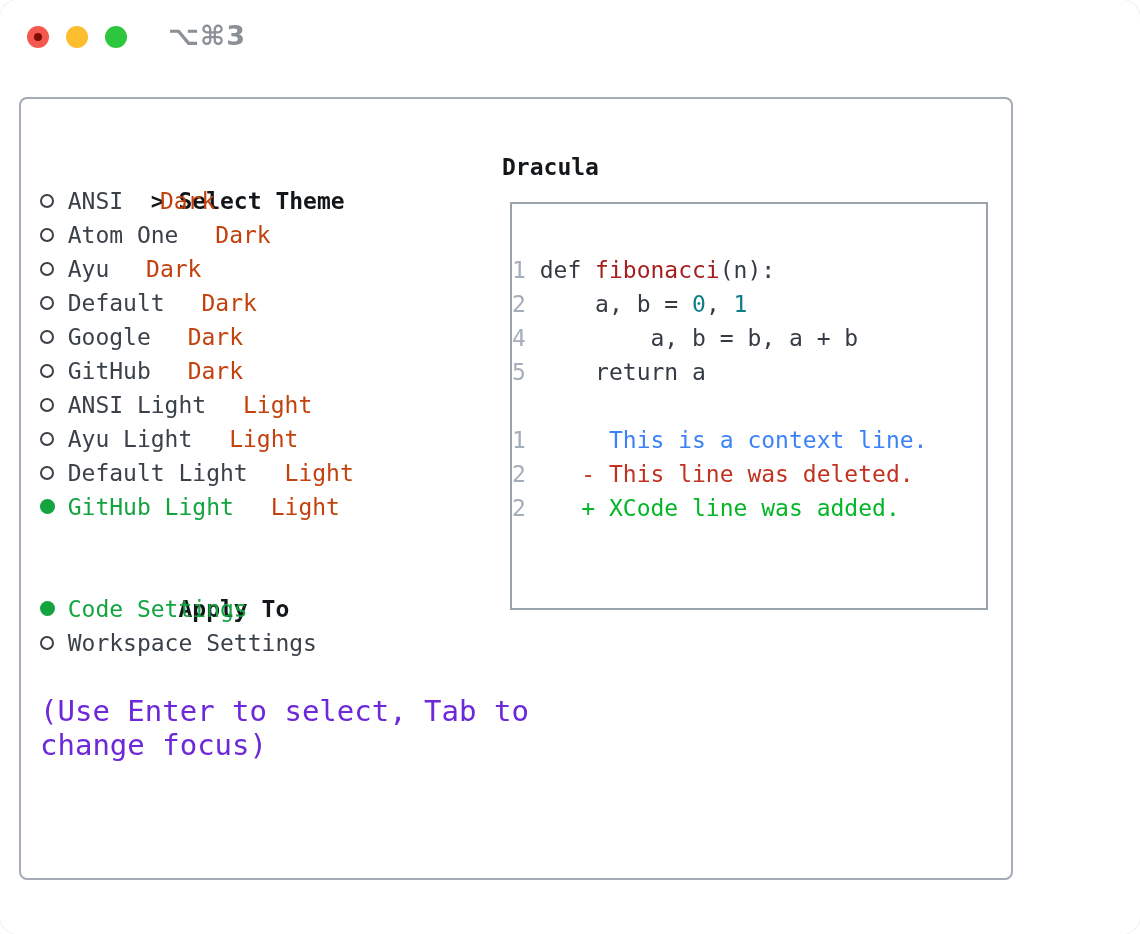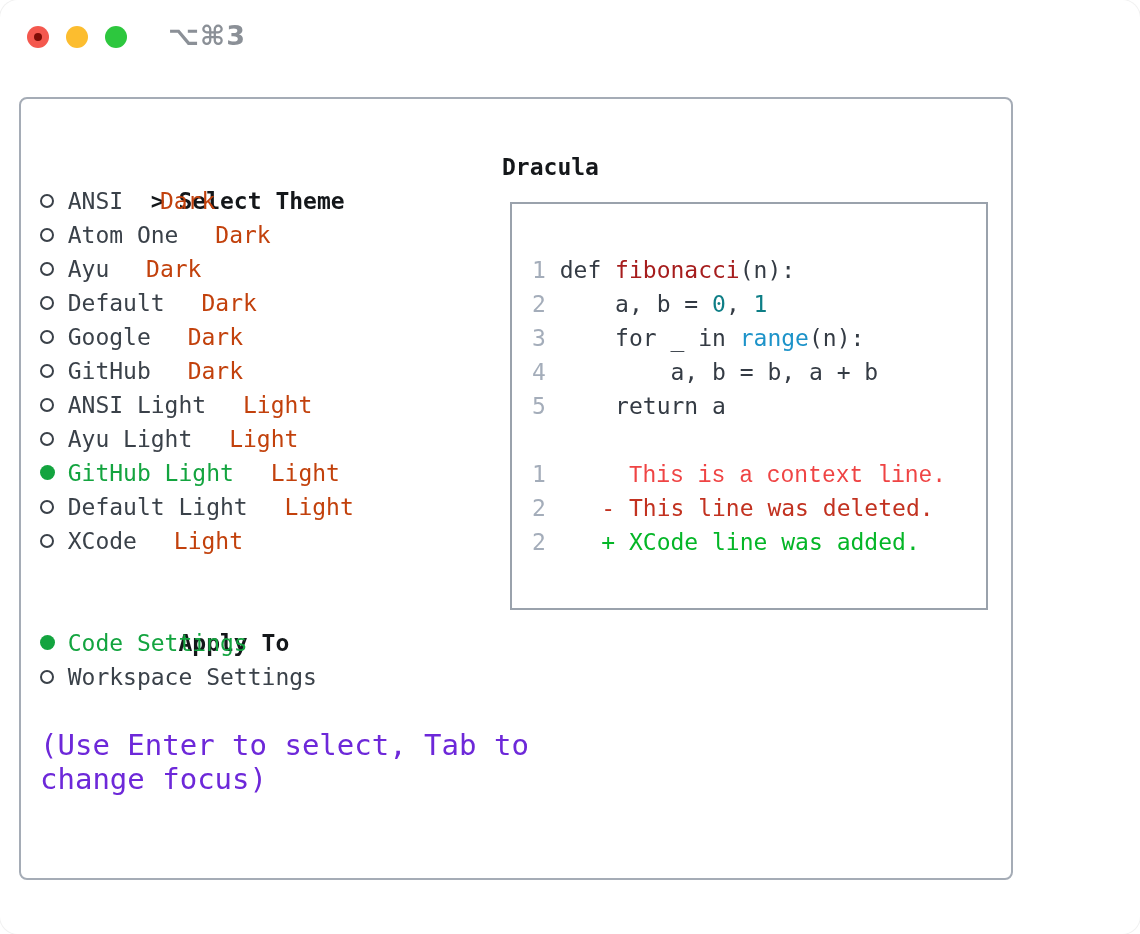--- a/index.html
+++ b/index.html
@@ -44,29 +44,29 @@
   .radio.on { border:none; background:#13a43f; width:15px; height:15px; }
   .sel-text { color:#13a43f; }
   .variant { color:#c2410c;margin-left:23px; }
 
   .hint { width:29ch; line-height:34px; font-size:29px; color:#6d28d9; white-space:normal; }
 
   
   .preview-header { position:absolute; left:481px; top:51px; height:34px; line-height:34px; font-size:23px; }
   .preview-box {
     position:absolute; left:489px; top:103px; width:478px; height:408px;
-    border:2px solid #9aa2ac; background:#fff; padding:49px 0 0 20px; overflow:hidden;
+    border:2px solid #9aa2ac; background:#fff; padding:49px 0 0 0; overflow:hidden;
   }
   .code-line { height:34px; line-height:34px; white-space:pre; font-size:23px; }
   .ln { color:#a4adba; }
   .seg-code    { color:#343b44; }
   .seg-func    { color:#a61d1d; }
   .seg-number  { color:#0e7e86; }
   .seg-builtin { color:#1d93c9; }
-  .seg-context { color:#ef4444;font-family:Liberation Mono, monospace; }
+  .seg-context { color:#3b82f6; }
   .seg-deleted { color:#c23220; }
   .seg-added   { color:#04b627; }
 </style>
 </head>
 <body>
 
 <div class="window">
 
   <div class="titlebar">
     <span class="tl red">
@@ -86,23 +86,22 @@
 
       <div id="theme-list">
           <div class="row"><span class="marker"><span class="radio"></span></span><span>ANSI</span><span class="variant"> Dark</span></div>
           <div class="row"><span class="marker"><span class="radio"></span></span><span>Atom One</span><span class="variant"> Dark</span></div>
           <div class="row"><span class="marker"><span class="radio"></span></span><span>Ayu</span><span class="variant"> Dark</span></div>
           <div class="row"><span class="marker"><span class="radio"></span></span><span>Default</span><span class="variant"> Dark</span></div>
           <div class="row"><span class="marker"><span class="radio"></span></span><span>Google</span><span class="variant"> Dark</span></div>
           <div class="row"><span class="marker"><span class="radio"></span></span><span>GitHub</span><span class="variant"> Dark</span></div>
           <div class="row"><span class="marker"><span class="radio"></span></span><span>ANSI Light</span><span class="variant"> Light</span></div>
           <div class="row"><span class="marker"><span class="radio"></span></span><span>Ayu Light</span><span class="variant"> Light</span></div>
+          <div class="row"><span class="marker"><span class="radio"></span></span><span>Default Light</span><span class="variant"> Light</span></div>
           <div class="row"><span class="marker"><span class="radio on"></span></span><span class="sel-text">GitHub Light</span><span class="variant"> Light</span></div>
-          <div class="row"><span class="marker"><span class="radio"></span></span><span>Default Light</span><span class="variant"> Light</span></div>
-          <div class="row"><span class="marker"><span class="radio"></span></span><span>XCode</span><span class="variant"> Light</span></div>
         </div>
 
       <div class="row"> </div>
 
       <div class="row">
         <span class="marker"></span><span class="hdr">Apply To</span>
       </div>
 
       <div id="apply-list">
           <div class="row"><span class="marker"><span class="radio on"></span></span><span class="sel-text">Code Settings</span></div>
@@ -113,21 +112,20 @@
 
       <div class="hint">(Use Enter to select, Tab to change focus)</div>
     </div>
 
     <div class="preview-header hdr">Dracula</div>
 
     <div class="preview-box">
       <div id="code">
           <div class="code-line"><span class="ln">1 </span><span class="seg-code">def </span><span class="seg-func">fibonacci</span><span class="seg-code">(n):</span></div>
           <div class="code-line"><span class="ln">2 </span><span class="seg-code">    a, b = </span><span class="seg-number">0</span><span class="seg-code">, </span><span class="seg-number">1</span></div>
-          <div class="code-line"><span class="ln">3 </span><span class="seg-code">    for _ in </span><span class="seg-builtin">range</span><span class="seg-code">(n):</span></div>
           <div class="code-line"><span class="ln">4 </span><span class="seg-code">        a, b = b, a + b</span></div>
           <div class="code-line"><span class="ln">5 </span><span class="seg-code">    return a</span></div>
           <div class="code-line">&nbsp;</div>
           <div class="code-line"><span class="ln">1 </span><span class="seg-context">     This is a context line.</span></div>
           <div class="code-line"><span class="ln">2 </span><span class="seg-deleted">   - This line was deleted.</span></div>
           <div class="code-line"><span class="ln">2 </span><span class="seg-added">   + XCode line was added.</span></div>
         </div>
     </div>
 
   </div>

